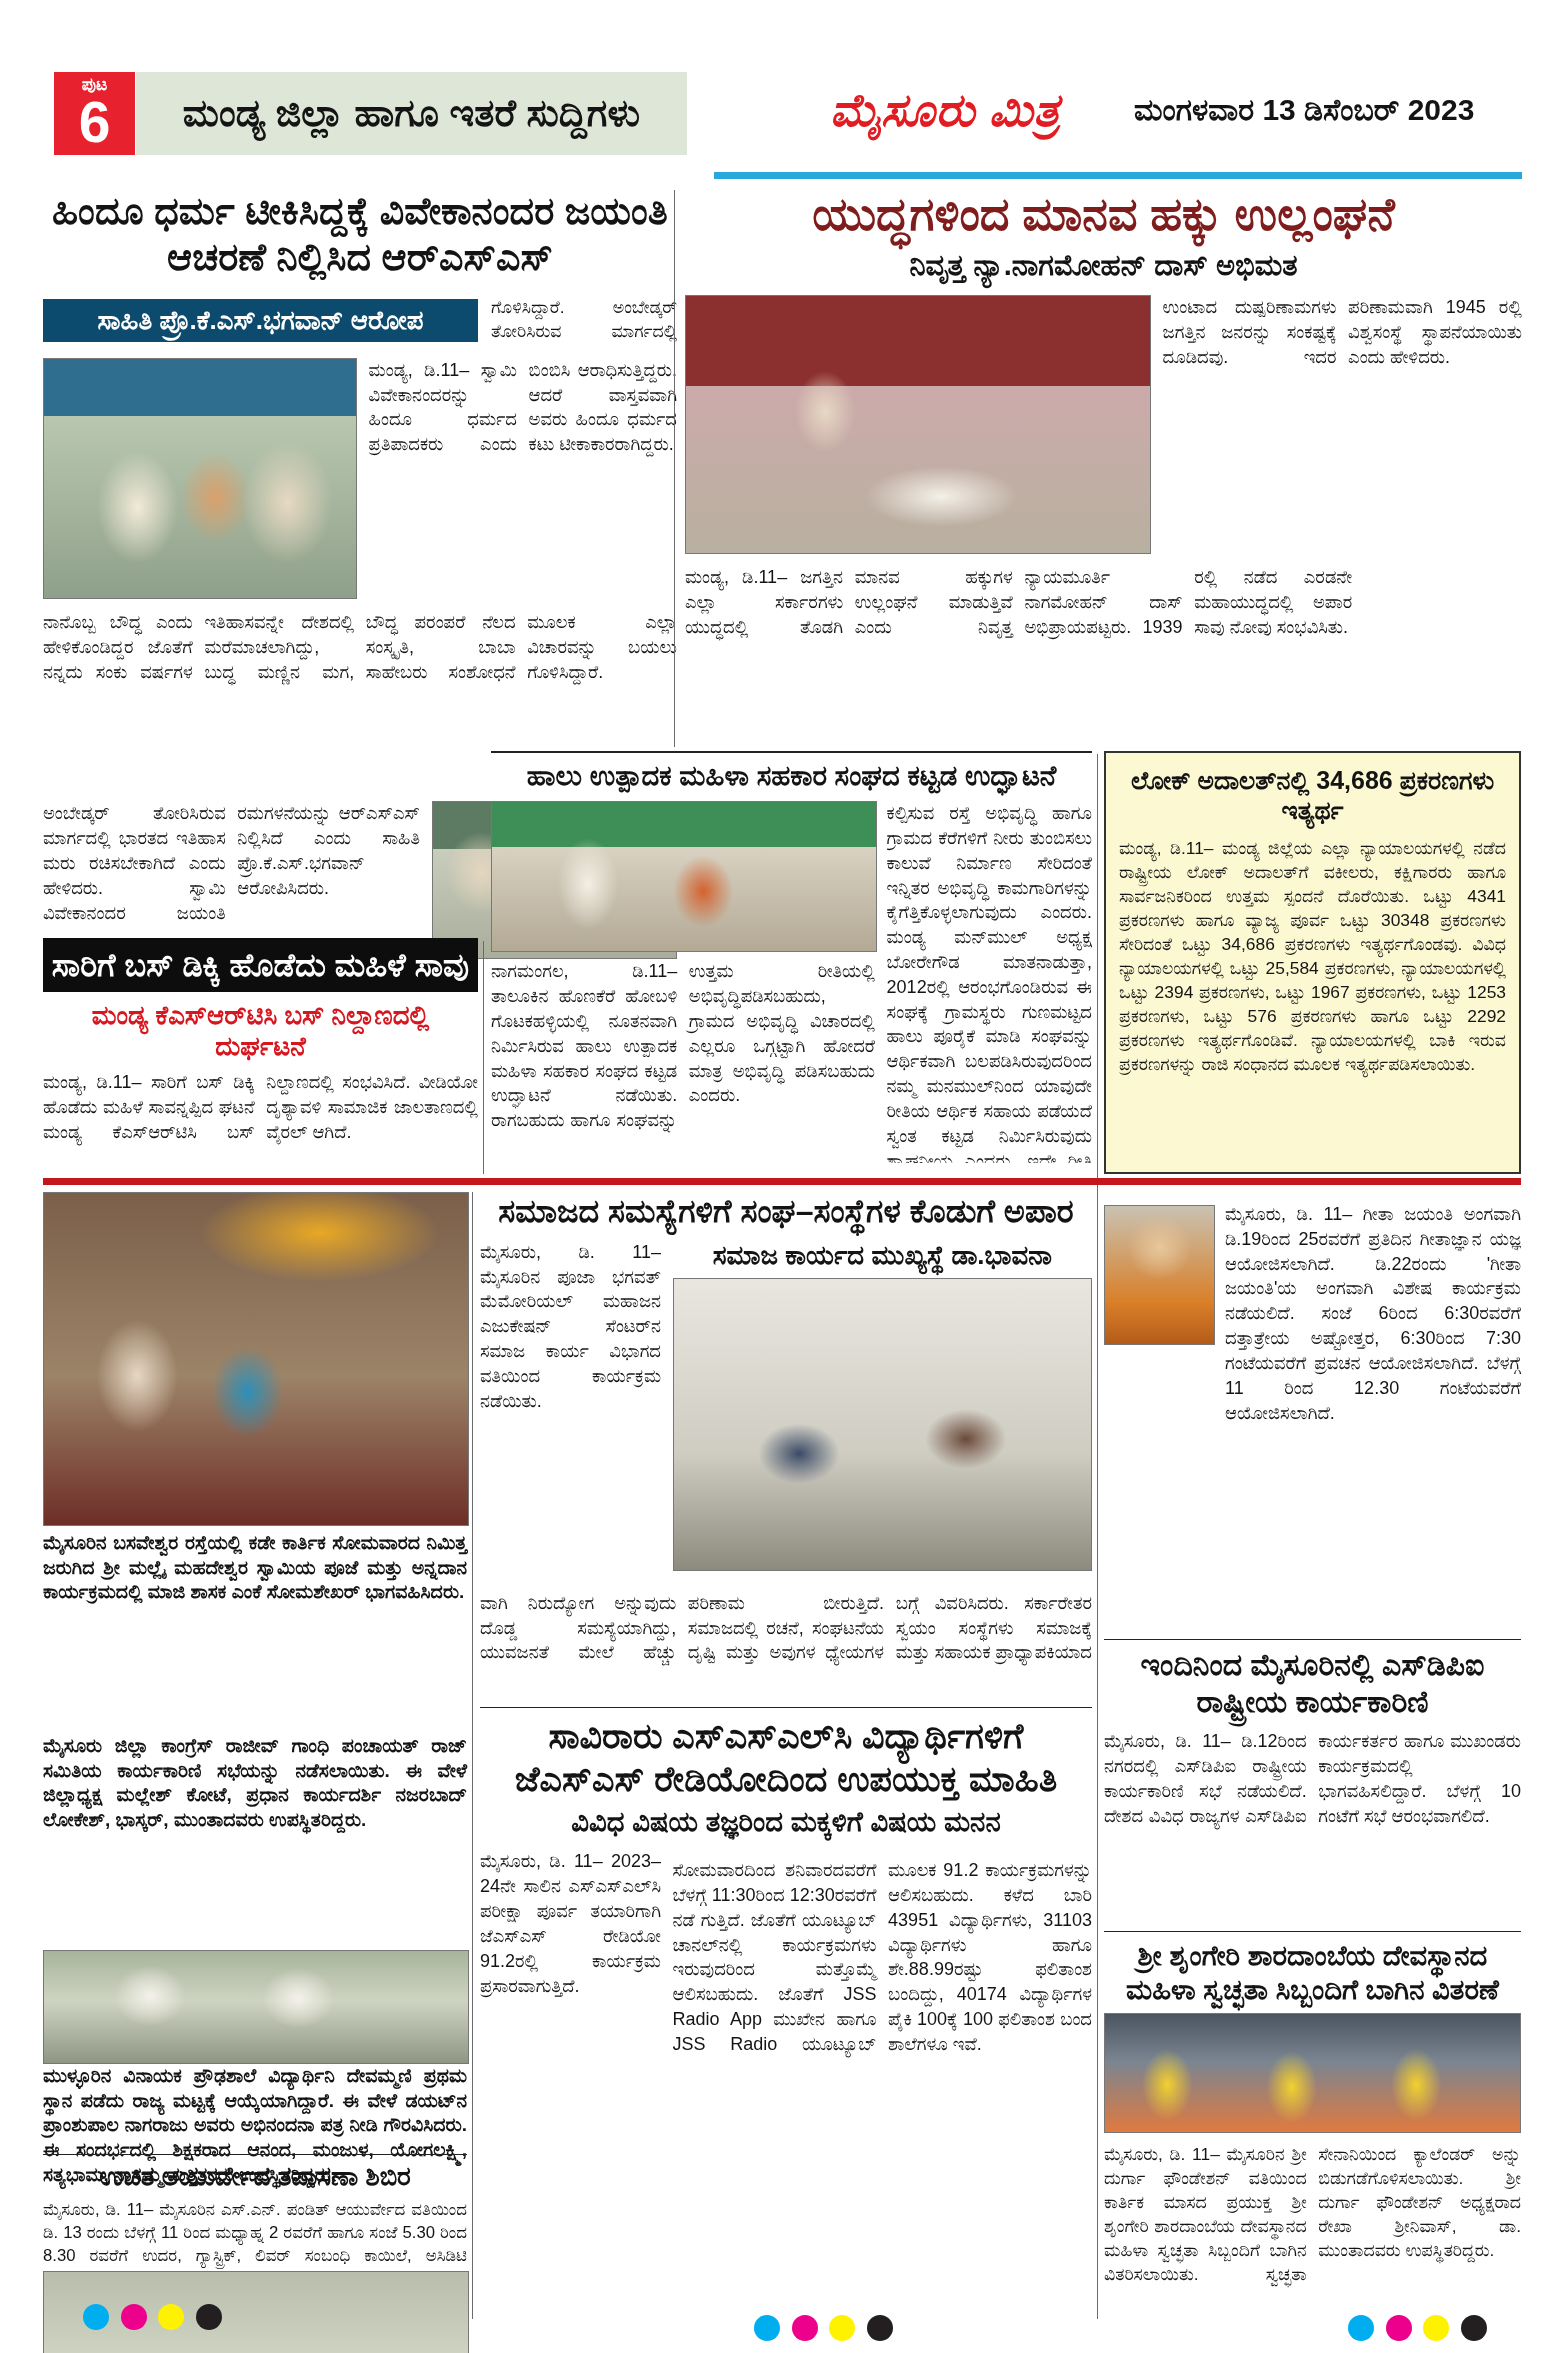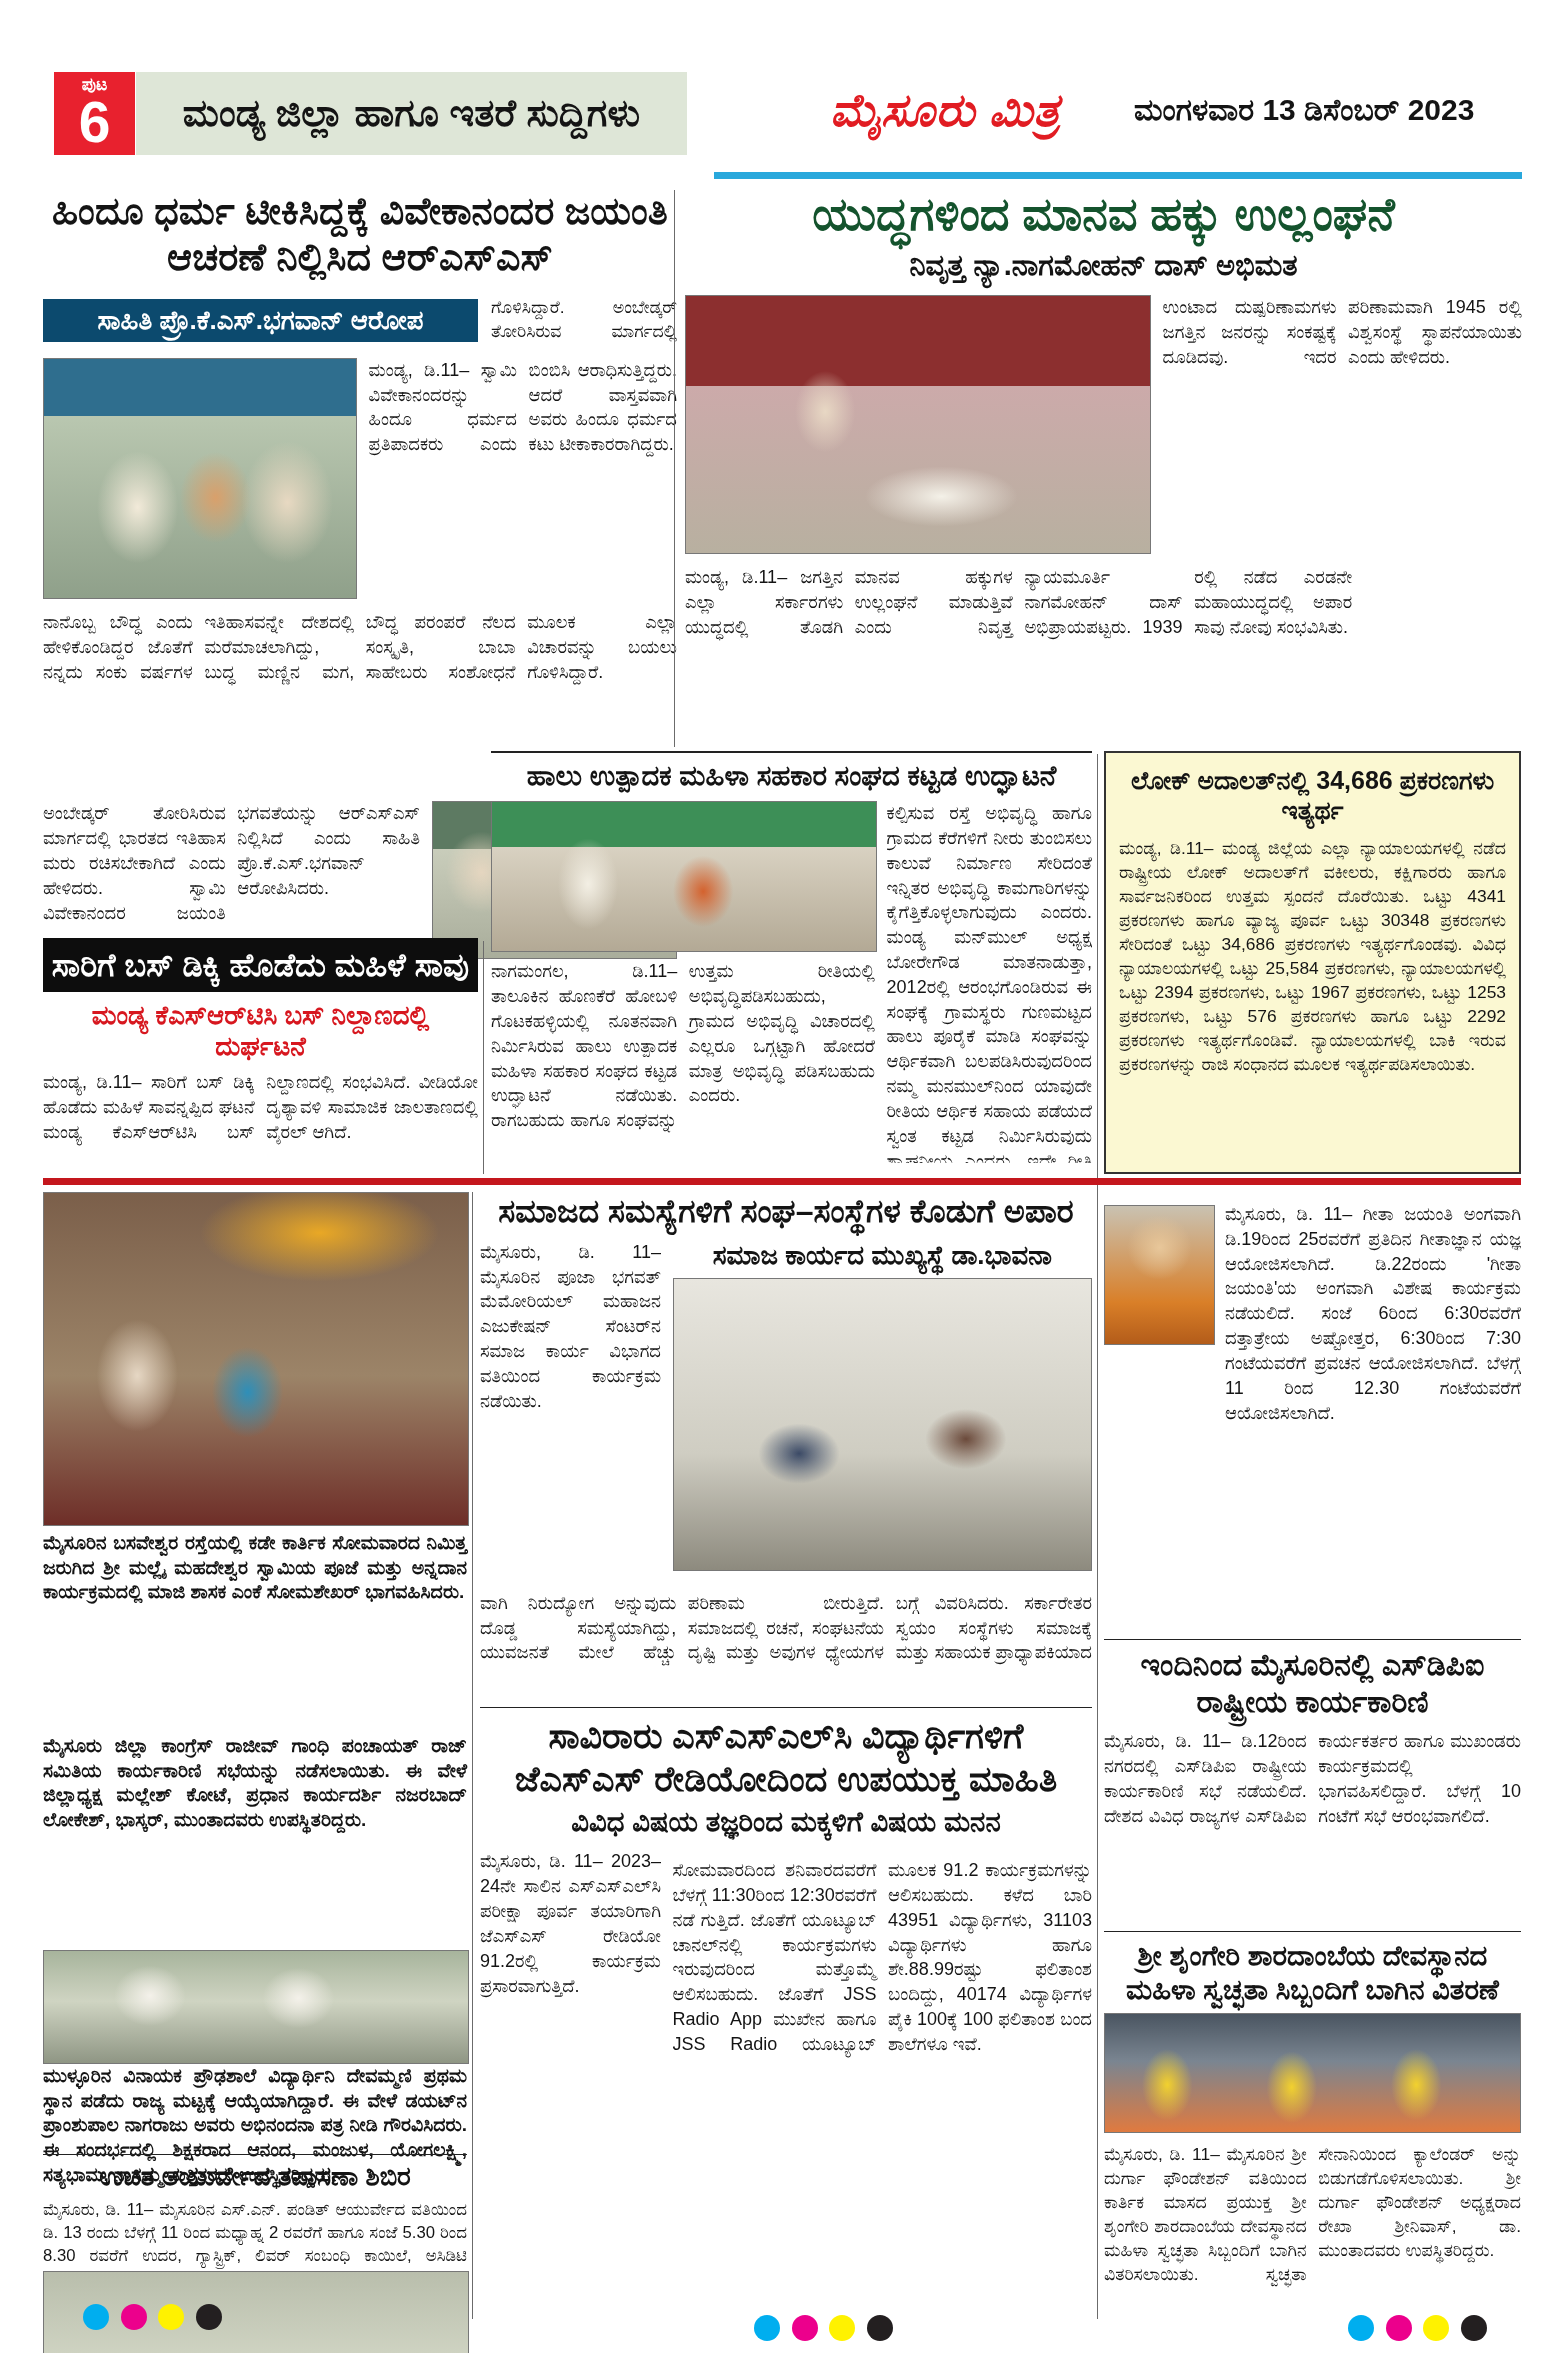--- a/index.html
+++ b/index.html
@@ -110,29 +110,29 @@
     <div style="display:flex;gap:13px;margin-top:14.5px;align-items:center;">
       <div class="kicker" style="width: 406px; background: #0c4a6e;">ಸಾಹಿತಿ ಪ್ರೊ.ಕೆ.ಎಸ್.ಭಗವಾನ್ ಆರೋಪ</div>
       <div class="bodytxt" style="flex:1;height:51px;font-size:17.4px;">ಗೊಳಿಸಿದ್ದಾರೆ. ಅಂಬೇಡ್ಕರ್ ತೋರಿಸಿರುವ ಮಾರ್ಗದಲ್ಲಿ ಭಾರತದ ಇತಿಹಾಸ ಮರು ರಚಿಸಬೇಕಾಗಿದೆ ಎಂದು ಹೇಳಿದರು.</div>
     </div>
     <div style="display:flex;gap:11.6px;margin-top:11.6px;">
       <div class="ph ph-rss1" style="width:312px;height:239px;flex:none;"></div>
       <div class="bodytxt cols2" style="flex:1;height:239px;">ಮಂಡ್ಯ, ಡಿ.11– ಸ್ವಾಮಿ ವಿವೇಕಾನಂದರನ್ನು ಹಿಂದೂ ಧರ್ಮದ ಪ್ರತಿಪಾದಕರು ಎಂದು ಬಿಂಬಿಸಿ ಆರಾಧಿಸುತ್ತಿದ್ದರು. ಆದರೆ ವಾಸ್ತವವಾಗಿ ಅವರು ಹಿಂದೂ ಧರ್ಮದ ಕಟು ಟೀಕಾಕಾರರಾಗಿದ್ದರು.</div>
     </div>
     <div class="bodytxt cols4" style="margin-top:11.6px;height:181px;">ನಾನೊಬ್ಬ ಬೌದ್ಧ ಎಂದು ಹೇಳಿಕೊಂಡಿದ್ದರ ಜೊತೆಗೆ ನನ್ನದು ಸಂಕು ವರ್ಷಗಳ ಇತಿಹಾಸವನ್ನೇ ದೇಶದಲ್ಲಿ ಮರೆಮಾಚಲಾಗಿದ್ದು, ಬುದ್ಧ ಮಣ್ಣಿನ ಮಗ, ಬೌದ್ಧ ಪರಂಪರೆ ನೆಲದ ಸಂಸ್ಕೃತಿ, ಬಾಬಾ ಸಾಹೇಬರು ಸಂಶೋಧನೆ ಮೂಲಕ ಎಲ್ಲಾ ವಿಚಾರವನ್ನು ಬಯಲು ಗೊಳಿಸಿದ್ದಾರೆ.</div>
     <div style="display:flex;gap:11.6px;margin-top:10px;">
-      <div class="bodytxt cols2" style="width:377px;height:156px;">ಅಂಬೇಡ್ಕರ್ ತೋರಿಸಿರುವ ಮಾರ್ಗದಲ್ಲಿ ಭಾರತದ ಇತಿಹಾಸ ಮರು ರಚಿಸಬೇಕಾಗಿದೆ ಎಂದು ಹೇಳಿದರು. ಸ್ವಾಮಿ ವಿವೇಕಾನಂದರ ಜಯಂತಿ ಭಗವತೆಯನ್ನು ಆರ್‌ಎಸ್‌ಎಸ್ ನಿಲ್ಲಿಸಿದೆ ಎಂದು ಸಾಹಿತಿ ಪ್ರೊ.ಕೆ.ಎಸ್.ಭಗವಾನ್ ಆರೋಪಿಸಿದರು.</div>
+      <div class="bodytxt cols2" style="width:377px;height:156px;">ಅಂಬೇಡ್ಕರ್ ತೋರಿಸಿರುವ ಮಾರ್ಗದಲ್ಲಿ ಭಾರತದ ಇತಿಹಾಸ ಮರು ರಚಿಸಬೇಕಾಗಿದೆ ಎಂದು ಹೇಳಿದರು. ಸ್ವಾಮಿ ವಿವೇಕಾನಂದರ ಜಯಂತಿ ರಮಗಳನೆಯನ್ನು ಆರ್‌ಎಸ್‌ಎಸ್ ನಿಲ್ಲಿಸಿದೆ ಎಂದು ಸಾಹಿತಿ ಪ್ರೊ.ಕೆ.ಎಸ್.ಭಗವಾನ್ ಆರೋಪಿಸಿದರು.</div>
       <div class="ph ph-rss2" style="flex:1;height:156px;"></div>
     </div>
   </section>
 
   <div class="abs vrule" style="left:674px;top:190px;height:557px;"></div>
 
   <section class="abs" style="left:685px;top:186px;width:837px;height:561px;">
-    <div class="headline center" style="font-size: 46px; color: #14532d;">ಯುದ್ಧಗಳಿಂದ ಮಾನವ ಹಕ್ಕು ಉಲ್ಲಂಘನೆ</div>
+    <div class="headline center" style="font-size: 46px; color: #7f1d1d;">ಯುದ್ಧಗಳಿಂದ ಮಾನವ ಹಕ್ಕು ಉಲ್ಲಂಘನೆ</div>
     <div class="center" style="font-size:29px;font-weight:bold;margin-top:7.2px;">ನಿವೃತ್ತ ನ್ಯಾ.ನಾಗಮೋಹನ್ ದಾಸ್ ಅಭಿಮತ</div>
     <div style="display:flex;gap:11.6px;margin-top:11.6px;">
       <div class="ph ph-war" style="width:464px;height:257px;flex:none;"></div>
       <div class="bodytxt cols2" style="flex:1;height:257px;">ಉಂಟಾದ ದುಷ್ಪರಿಣಾಮಗಳು ಜಗತ್ತಿನ ಜನರನ್ನು ಸಂಕಷ್ಟಕ್ಕೆ ದೂಡಿದವು. ಇದರ ಪರಿಣಾಮವಾಗಿ 1945 ರಲ್ಲಿ ವಿಶ್ವಸಂಸ್ಥೆ ಸ್ಥಾಪನೆಯಾಯಿತು ಎಂದು ಹೇಳಿದರು.</div>
     </div>
     <div class="bodytxt cols5" style="margin-top:11.6px;height:203px;">ಮಂಡ್ಯ, ಡಿ.11– ಜಗತ್ತಿನ ಎಲ್ಲಾ ಸರ್ಕಾರಗಳು ಯುದ್ಧದಲ್ಲಿ ತೊಡಗಿ ಮಾನವ ಹಕ್ಕುಗಳ ಉಲ್ಲಂಘನೆ ಮಾಡುತ್ತಿವೆ ಎಂದು ನಿವೃತ್ತ ನ್ಯಾಯಮೂರ್ತಿ ನಾಗಮೋಹನ್ ದಾಸ್ ಅಭಿಪ್ರಾಯಪಟ್ಟರು. 1939 ರಲ್ಲಿ ನಡೆದ ಎರಡನೇ ಮಹಾಯುದ್ಧದಲ್ಲಿ ಅಪಾರ ಸಾವು ನೋವು ಸಂಭವಿಸಿತು.</div>
   </section>
 
   <section class="abs" style="left:43px;top:938px;width:435px;height:236px;">
     <div class="kicker" style="font-size: 32px; padding: 8.7px 7.2px; background: rgb(13, 13, 13);">ಸಾರಿಗೆ ಬಸ್ ಡಿಕ್ಕಿ ಹೊಡೆದು ಮಹಿಳೆ ಸಾವು</div>

